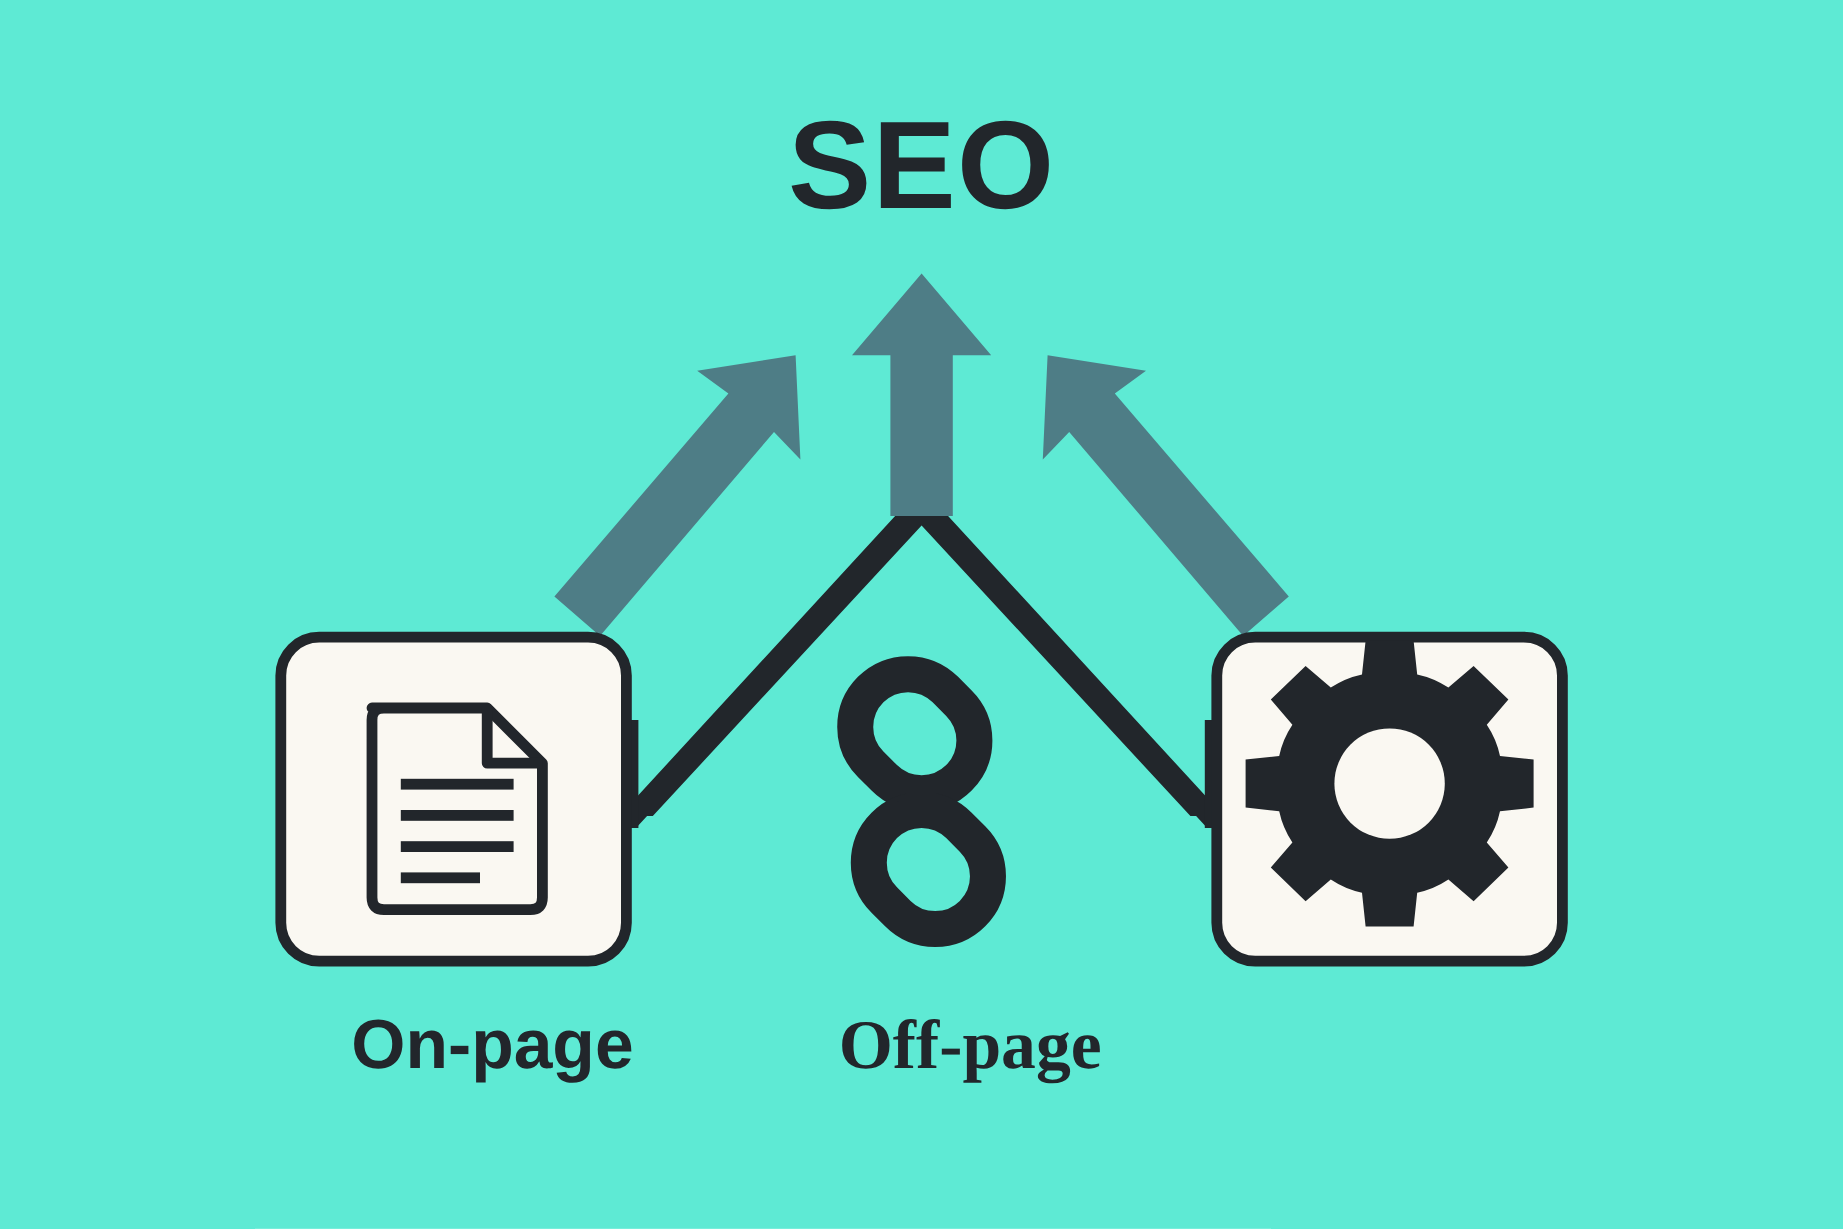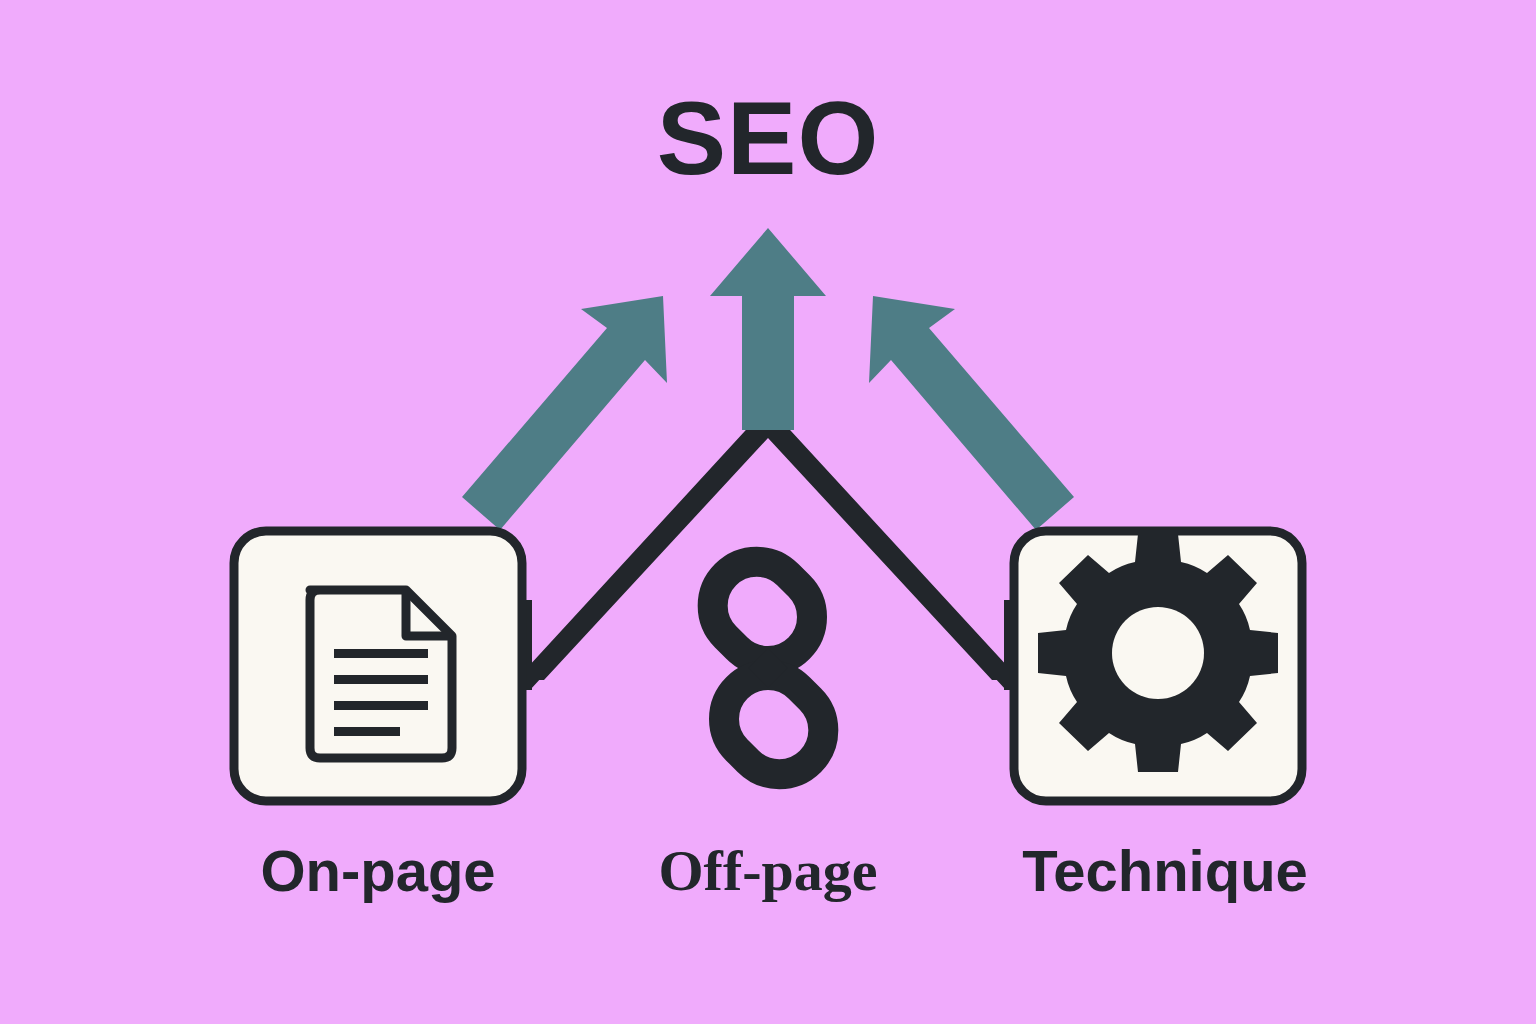--- a/index.html
+++ b/index.html
@@ -9,21 +9,21 @@
   body {
     width: 1536px;
     height: 1024px;
     overflow: hidden;
     font-family: "Liberation Sans", sans-serif;
   }
   #canvas {
     position: relative;
     width: 1536px;
     height: 1024px;
-    background: #f0abfc;
+    background: #5eead4;
   }
   #diagram-svg {
     position: absolute;
     left: 0;
     top: 0;
     width: 1536px;
     height: 1024px;
     display: block;
   }
   .title-text {
@@ -35,21 +35,21 @@
     font-size: 104px;
     font-weight: bold;
     letter-spacing: 1px;
     color: #22262b;
     font-family: "Liberation Sans", sans-serif;
     line-height: 1.0;
   }
   .pillar-label {
     position: absolute;
     top: 842px;
-    text-align: center;
+    text-align: right;
     font-size: 58px;
     font-weight: bold;
     color: #22262b;
     font-family: "Liberation Sans", sans-serif;
     line-height: 1.0;
     white-space: nowrap;
   }
   #label-on-page  { left: 228px;  width: 300px; }
   #label-off-page { left: 618px;  width: 300px; font-family: Liberation Serif, serif; }
   #label-technique{ left: 1000px; width: 330px; }
@@ -187,15 +187,14 @@
       </g>
     </g>
   </svg>
 
   <div class="title-text">SEO</div>
 
   <div class="pillar-label" id="label-on-page">On-page</div>
 
   <div class="pillar-label" id="label-off-page">Off-page</div>
 
-  <div class="pillar-label" id="label-technique">Technique</div>
 
 </div>
 
 </body></html>

